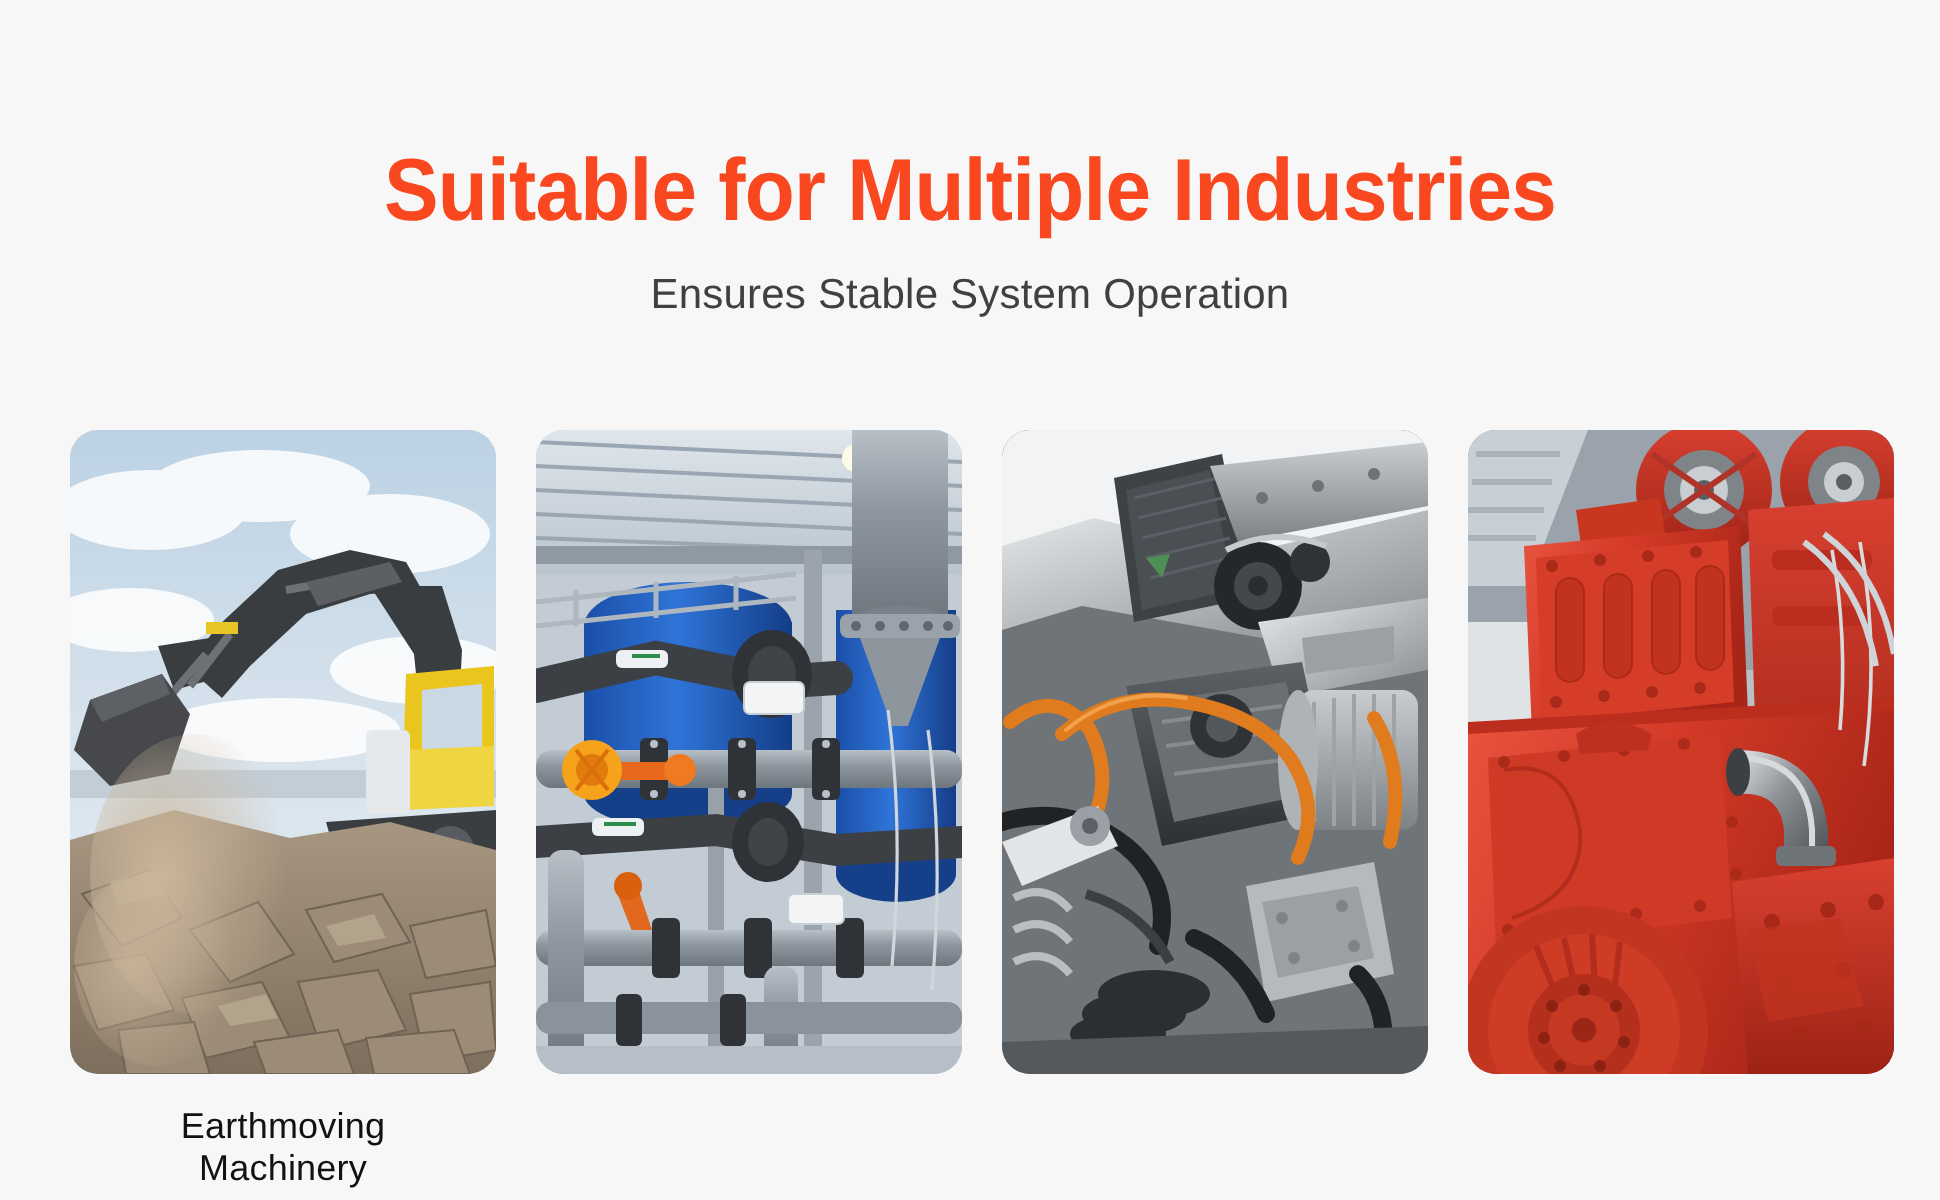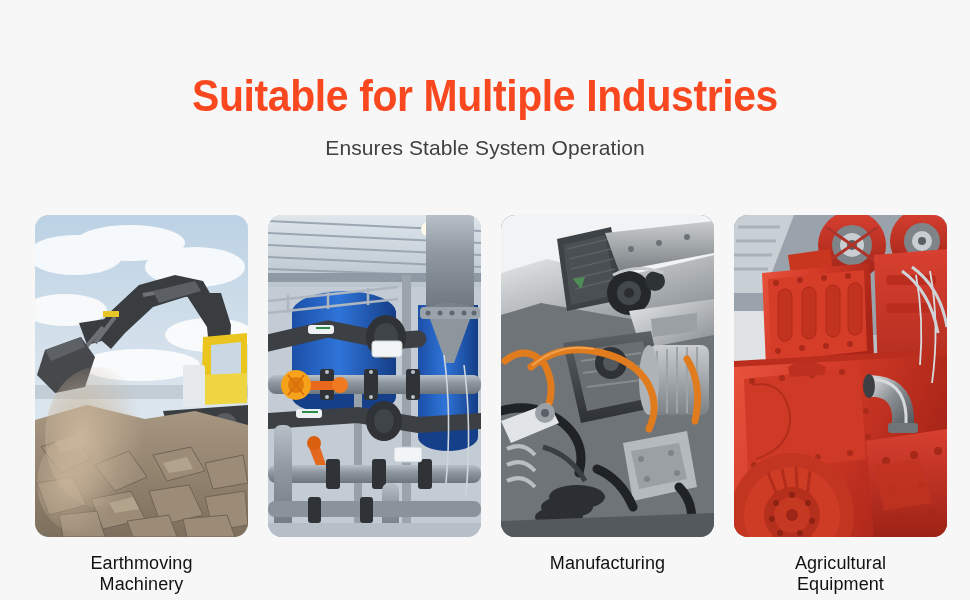--- a/index.html
+++ b/index.html
@@ -440,21 +440,20 @@
 
           <g fill="#2b2f33">
             <ellipse cx="76" cy="282" rx="28" ry="12"></ellipse>
             <ellipse cx="66" cy="292" rx="26" ry="11"></ellipse>
             <ellipse cx="58" cy="302" rx="24" ry="10"></ellipse>
           </g>
 
           <path d="M0 306 L213 298 L213 322 L0 322 Z" fill="#54595d"></path>
         </svg>
       </div>
-      <div class="caption">Manufacturing</div>
     </div>
 
     <div class="card">
       <div class="thumb">
         <svg viewBox="0 0 213 322" preserveAspectRatio="xMidYMid slice" aria-hidden="true">
           <defs>
             <linearGradient id="redA" x1="0" y1="0" x2="1" y2="0.4">
               <stop offset="0%" stop-color="#e8543f"></stop>
               <stop offset="45%" stop-color="#d33a27"></stop>
               <stop offset="100%" stop-color="#a82518"></stop>
@@ -591,18 +590,16 @@
             <path d="M196 56 Q206 110 198 168"></path>
             <path d="M182 60 Q190 104 186 150"></path>
           </g>
 
           <g stroke="#cfd4d8" stroke-width="3" fill="none">
             <path d="M168 56 Q196 76 204 118"></path>
             <path d="M178 52 Q206 72 213 112"></path>
           </g>
         </svg>
       </div>
-      <div class="caption">Agricultural
-Equipment</div>
     </div>
 
   </div>
 </div>
 
 </body></html>

